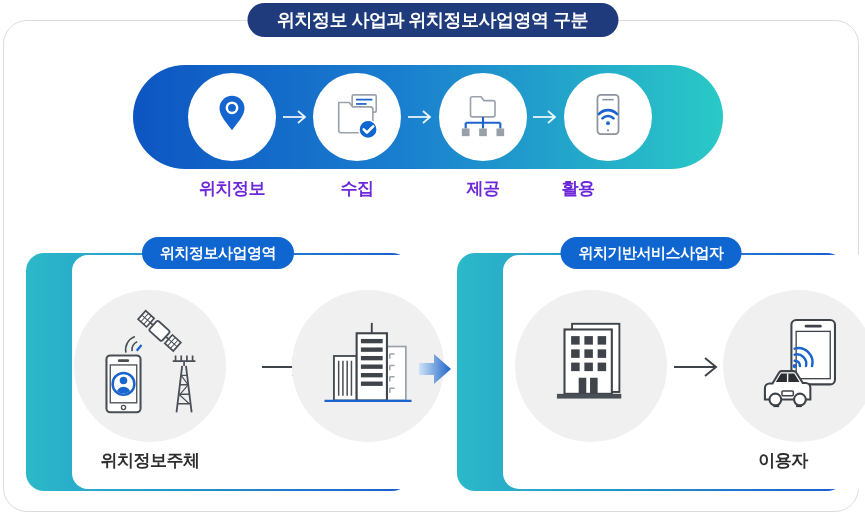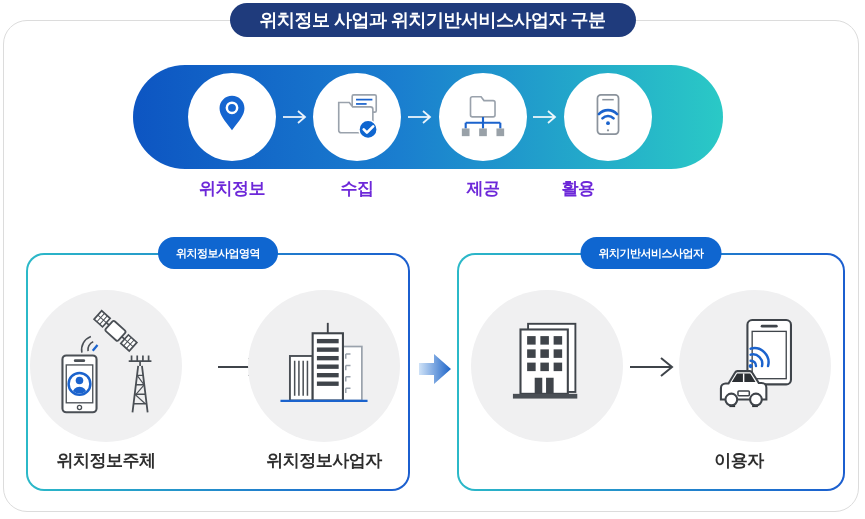--- a/index.html
+++ b/index.html
@@ -34,45 +34,45 @@
   }
   .fl1{left:162px}.fl2{left:287px}.fl3{left:413px}.fl4{left:508px}
   .region{
     position:absolute;top:253px;height:238px;border-radius:18px;padding:2px;
     box-sizing:border-box;background:linear-gradient(90deg,#2bb9c8 0%,#1b5ecf 100%);
     z-index:3;
   }
   .region-left{left:26px;width:384px;}
   .region-right{left:457px;width:388px;}
   .region-inner{
-    position:relative;width:100%;height:100%;background:#ffffff;border-radius:16px;
+    position:relative;width:100%;height:100%;background:#ffffff;border-radius:16px;margin-left:44px;
   }
   .region-badge{
     position:absolute;top:-16px;left:50%;transform:translateX(-50%);
     height:32px;line-height:32px;padding:0 18px;background:#0f66d0;color:#ffffff;
-    border-radius:16px;font-size:11px;font-weight:bold;white-space:nowrap;z-index:5;
+    border-radius:16px;font-size:15px;font-weight:bold;white-space:nowrap;z-index:5;
     letter-spacing:-0.5px;
   }
   .node-circle{
     position:absolute;top:35px;width:152px;height:152px;border-radius:50%;
     background:#f0f0f1;display:flex;align-items:center;justify-content:center;
   }
   .node-label{
     position:absolute;top:194px;transform:translateX(-50%);text-align:center;
     font-size:17px;font-weight:bold;color:#2e2e2e;white-space:nowrap;letter-spacing:-0.5px;
   }
   .node-arrow{position:absolute;top:101px;}
   .mid-arrow{position:absolute;left:416px;top:350px;z-index:4;}
 </style>
 </head>
 <body>
 
 <div class="card"></div>
 
-<div class="title-badge">위치정보 사업과 위치기반서비스사업자 구분</div>
+<div class="title-badge">위치정보 사업과 위치정보사업영역 구분</div>
 
 <div class="flow-pill">
 
   <div class="flow-circle fc1">
     <span>
       <svg width="46" height="46" viewBox="0 0 48 48">
         <path d="M24 4 C16.8 4 11 9.8 11 17 C11 23.6 15.6 29.1 24 40 C32.4 29.1 37 23.6 37 17 C37 9.8 31.2 4 24 4 Z" fill="#1565d0"></path>
         <circle cx="24" cy="16.5" r="5.4" fill="none" stroke="#ffffff" stroke-width="2.6"></circle>
       </svg>
     </span>
@@ -203,21 +203,20 @@
           <rect x="48.5" y="42" width="23" height="4.6" fill="#3f444a"></rect>
           <rect x="48.5" y="51" width="23" height="4.6" fill="#3f444a"></rect>
           <rect x="48.5" y="60" width="23" height="4.6" fill="#3f444a"></rect>
           <rect x="48.5" y="69" width="23" height="4.6" fill="#3f444a"></rect>
           <line x1="10" y1="89.5" x2="102" y2="89.5" stroke="#1b63cd" stroke-width="2.5"></line>
         </svg>
       </span>
     </div>
 
     <div class="node-label" style="left:78px;">위치정보주체</div>
-    <div class="node-label" style="left:296px;">위치정보사업자</div>
   </div>
 </div>
 
 <div class="mid-arrow">
   <svg width="38" height="38" viewBox="0 0 38 38">
     <defs>
       <linearGradient id="midgrad" x1="0" y1="0" x2="1" y2="0">
         <stop offset="0" stop-color="#cfe2f7"></stop>
         <stop offset="1" stop-color="#1d64c8"></stop>
       </linearGradient>

